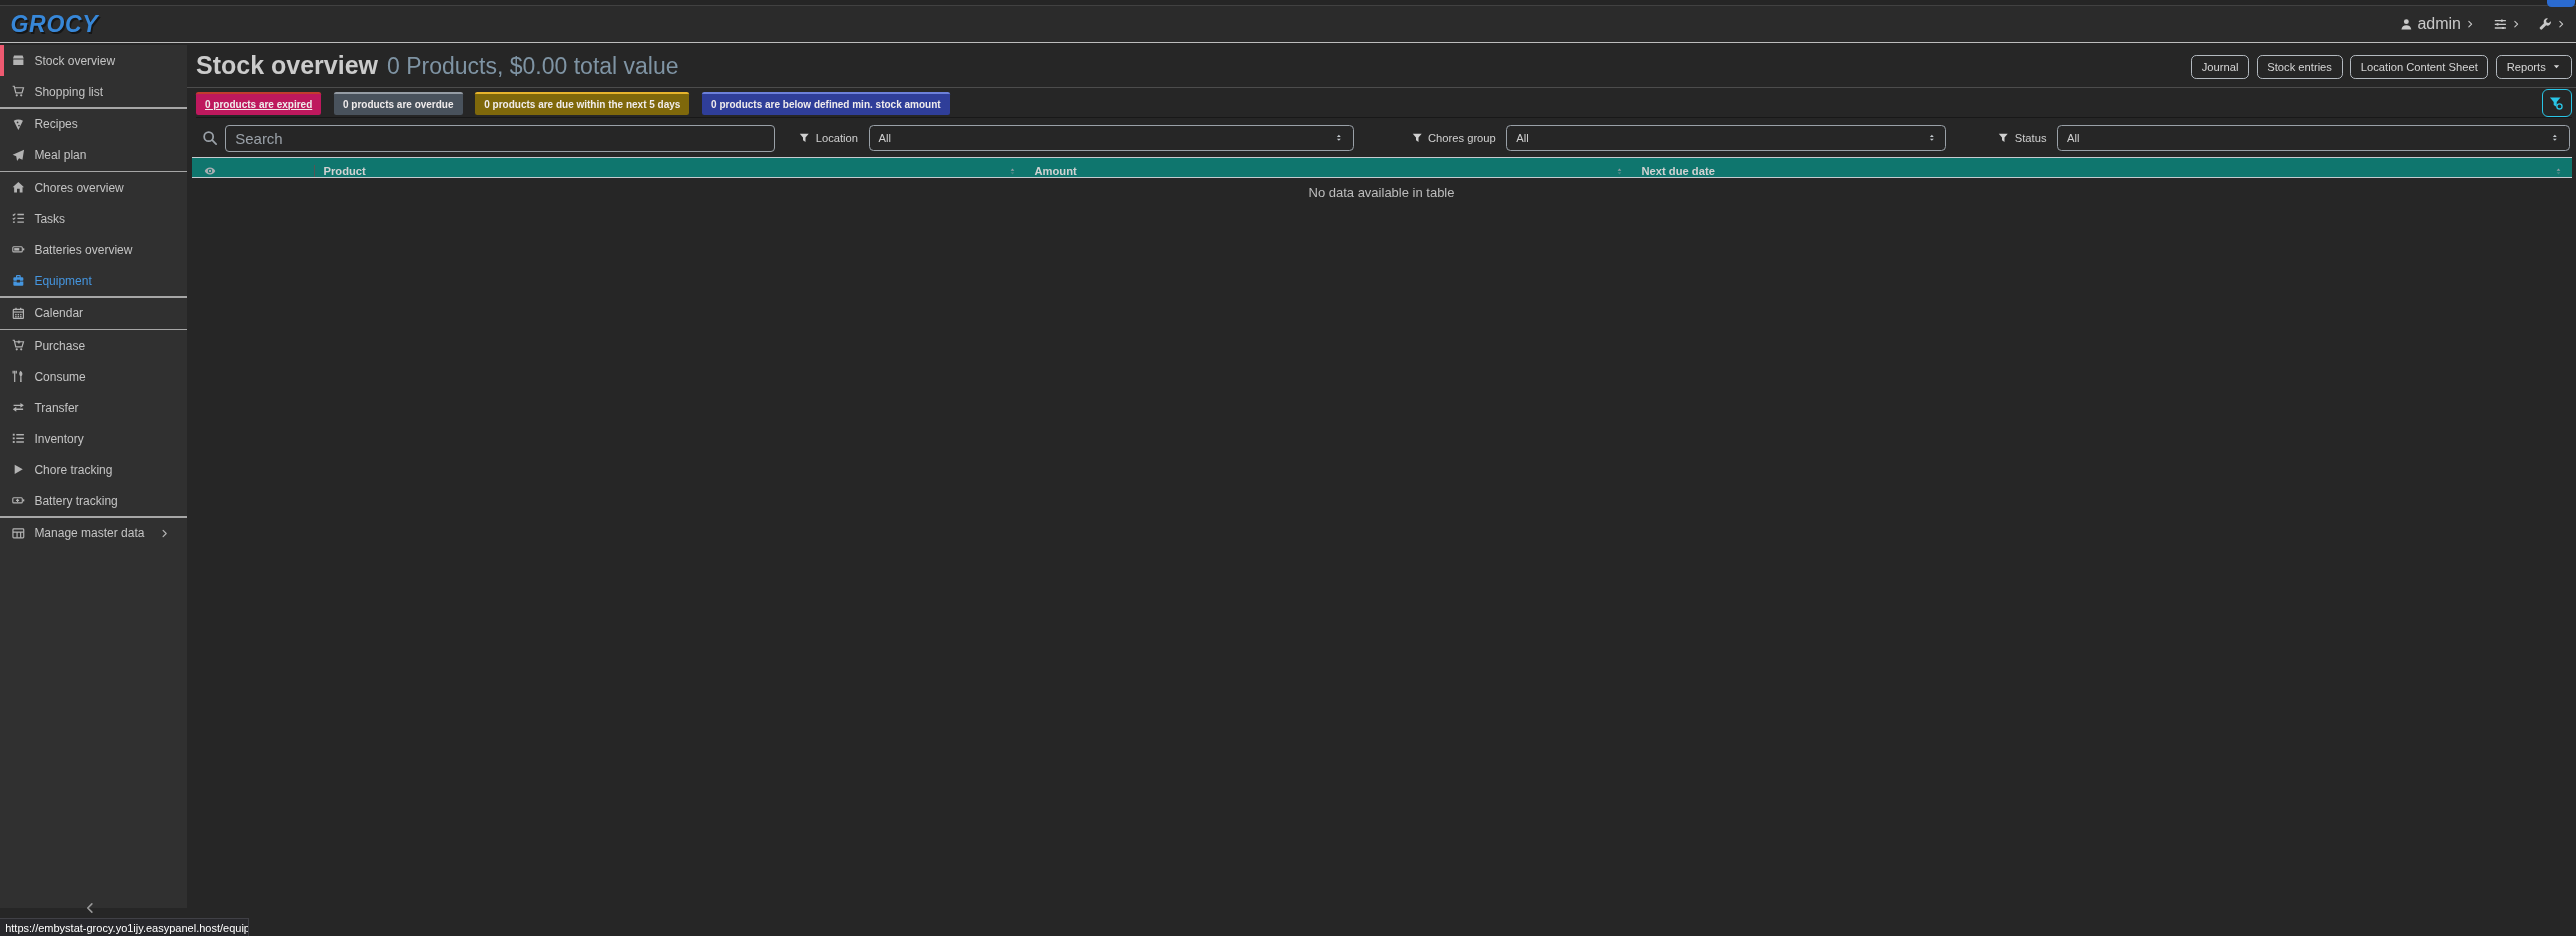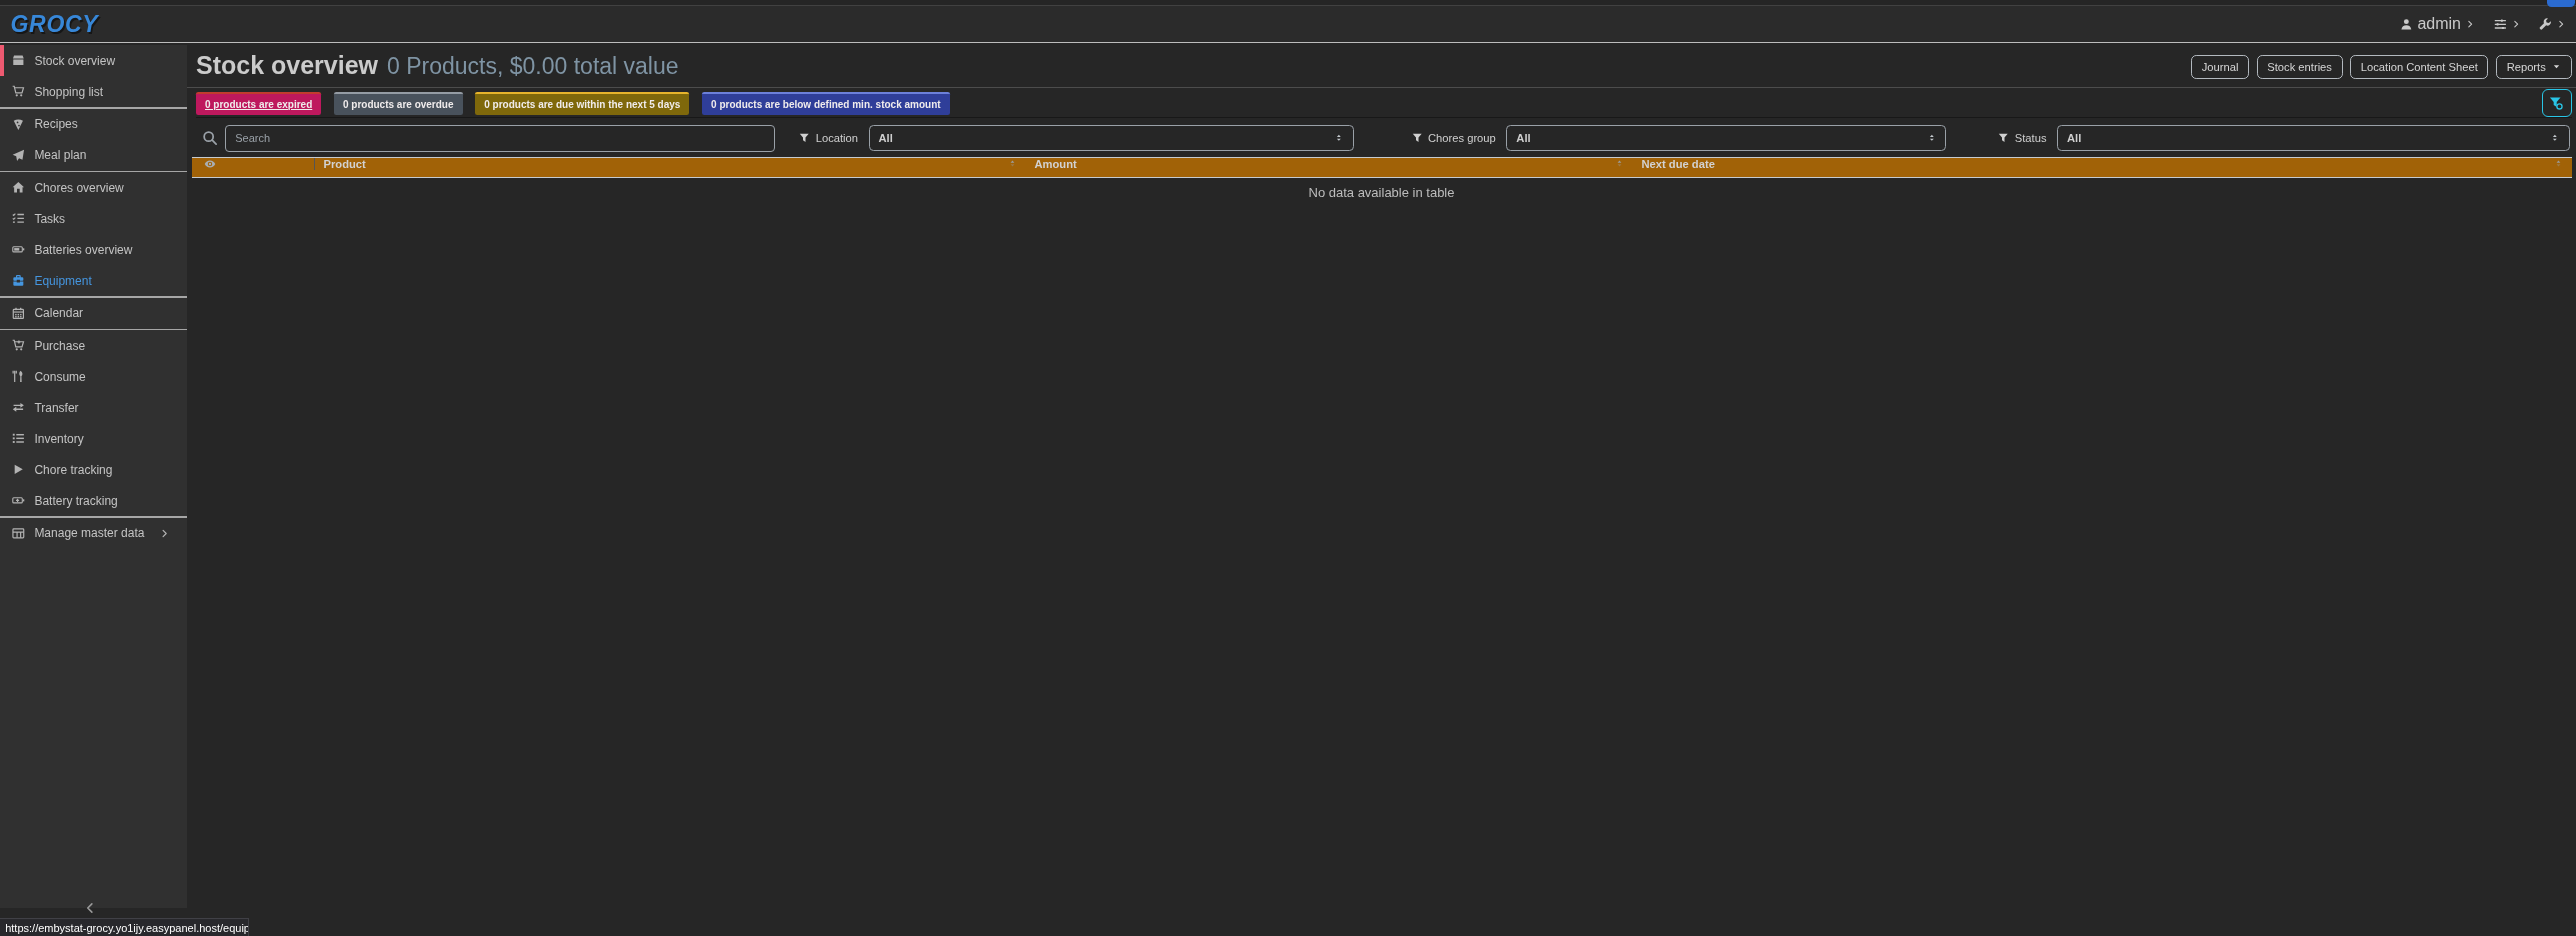--- a/index.html
+++ b/index.html
@@ -37,36 +37,36 @@
   .btn{height:24px;border:1.5px solid #b3b9bf;border-radius:5.2px;color:#d6d6d6;font-size:11.2px;display:flex;align-items:center;padding:0 9.7px;background:transparent;gap:6px;cursor:pointer;box-sizing:border-box;}
   .head-rule{border:none;height:0.7px;background:#4c4c4c;margin:6px 0 0 0;}
 
   
   .badge-row{position:relative;margin:3.7px 4.5px 0 9px;display:flex;gap:12.7px;border-bottom:1.5px solid #181818;padding-bottom:2.2px;}
   .badge{height:23px;display:flex;align-items:center;font-weight:bold;font-size:10px;color:#f0ecec;padding:0 9px;border-radius:2.2px;border-top:2.2px solid transparent;box-sizing:border-box;cursor:pointer;}
   .clear-filter-btn{position:absolute;right:0;top:-2.2px;width:30px;height:28px;border:1.5px solid #29c5e6;border-radius:6px;display:flex;align-items:center;justify-content:center;color:#29c5e6;background:transparent;box-sizing:border-box;cursor:pointer;}
 
   
   .filter-row{display:flex;align-items:center;margin:7.5px 6px 0 15px;height:25.5px;color:#9aa1a8;}
-  .search-input{width:550px;height:27px;box-sizing:border-box;background:transparent;border:1.5px solid #9aa1a8;border-radius:4px;color:#cccccc;font-size:11px;padding:0 9px;outline:none;margin-left:7.5px;font-family:"Liberation Sans",sans-serif;}
+  .search-input{width:550px;height:27px;box-sizing:border-box;background:transparent;border:1.5px solid #9aa1a8;border-radius:4px;color:#cccccc;font-size:15px;padding:0 9px;outline:none;margin-left:7.5px;font-family:"Liberation Sans",sans-serif;}
   .search-input::placeholder{color:#9aa1a8;}
   .filter-group{display:flex;align-items:center;gap:6px;color:#d0d0d0;font-size:11.2px;}
   .fg-loc{margin-left:24px;}
   .fg-pg{margin-left:58px;}
   .fg-status{margin-left:52px;flex:1;}
-  .select{height:25.5px;border:1.5px solid #9aa1a8;border-radius:4.5px;display:flex;align-items:center;justify-content:space-between;padding:0 9px;color:#cfcfcf;font-size:11.2px;box-sizing:border-box;gap:18px;cursor:pointer;margin-left:4.5px;font-weight:bold;}
+  .select{height:25.5px;border:1.5px solid #9aa1a8;border-radius:4.5px;display:flex;align-items:center;justify-content:space-between;padding:0 9px;color:#cfcfcf;font-size:11.2px;box-sizing:border-box;gap:18px;cursor:pointer;margin-left:4.5px;}
   .sel-location{width:485px;}
   .sel-group{width:440px;}
   .sel-status{flex:1;}
   .updown{color:#c3c8cd;}
   .funnel{color:#d0d0d0;}
 
   
   .table-wrap{margin:6px 4.5px 0 4.5px;border-top:1.5px solid #c6cbd0;}
-  .thead{display:flex;height:19.5px;align-items:flex-start;border-bottom:1.5px solid #c6cbd0;background:#a16207;}
+  .thead{display:flex;height:19.5px;align-items:flex-end;border-bottom:1.5px solid #c6cbd0;background:#0f766e;}
   .th{display:flex;align-items:center;box-sizing:border-box;font-weight:bold;font-size:11.2px;color:#d2d2d2;padding:0 9px;cursor:pointer;}
   .th-eye{width:123px;border-right:1.5px solid #555555;padding-left:12px;color:#a9aeb3;}
   .th-product{width:711px;}
   .th-amount{width:607px;}
   .th-due{flex:1;}
   .sort{margin-left:auto;color:#9aa0a6;}
   .empty-row{height:28.5px;display:flex;align-items:center;justify-content:center;color:#bdbdbd;font-size:13px;}
 
   
   .status-bar{position:absolute;left:0;bottom:0;width:249px;height:18px;background:#28282c;border-top:0.7px solid #404046;border-right:0.7px solid #404046;color:#ffffff;font-size:11px;display:flex;align-items:center;padding-left:5.2px;box-sizing:border-box;z-index:8;white-space:nowrap;overflow:hidden;}

